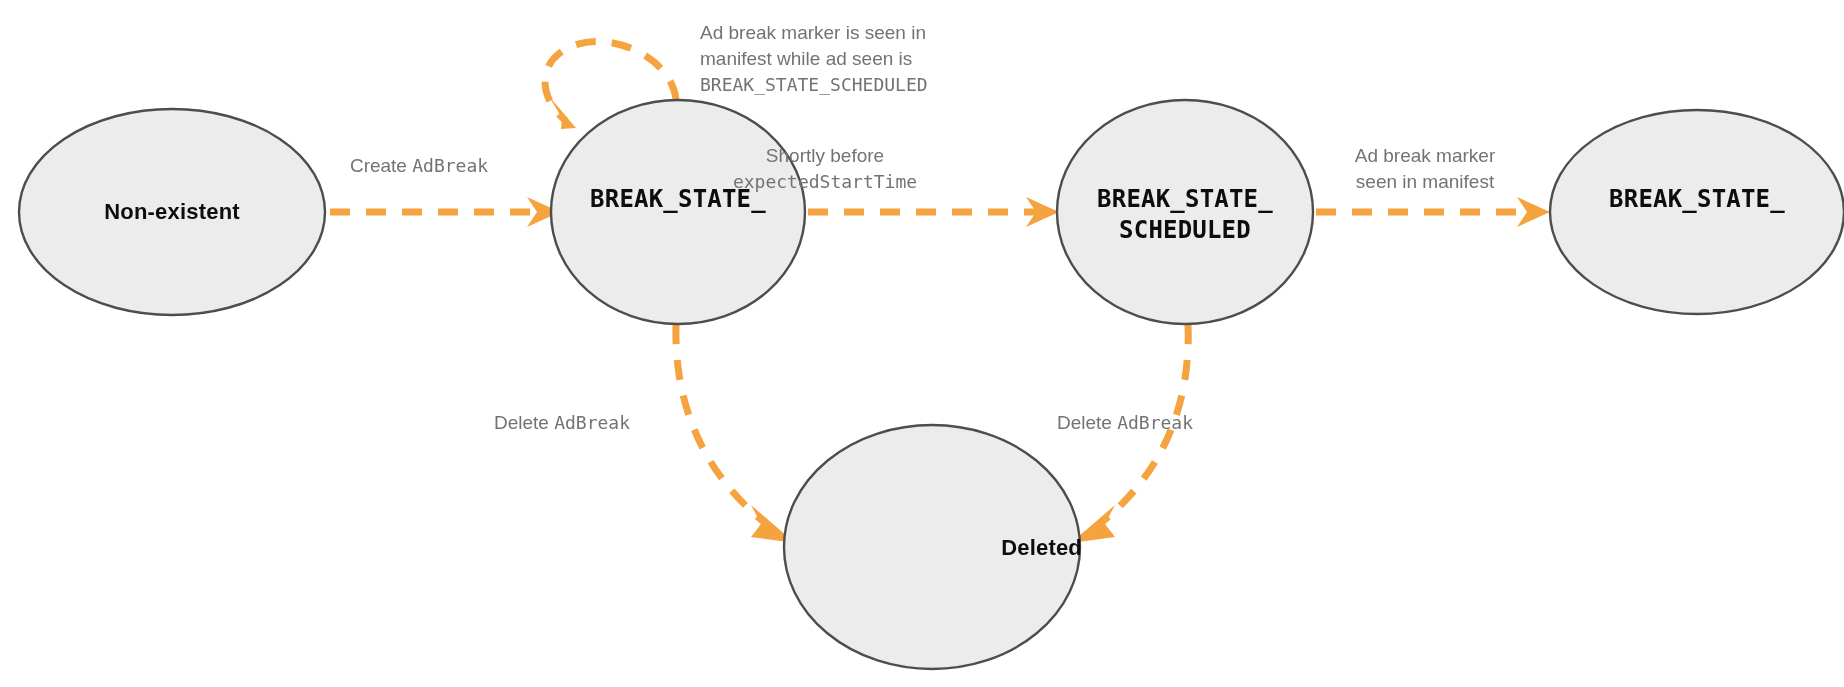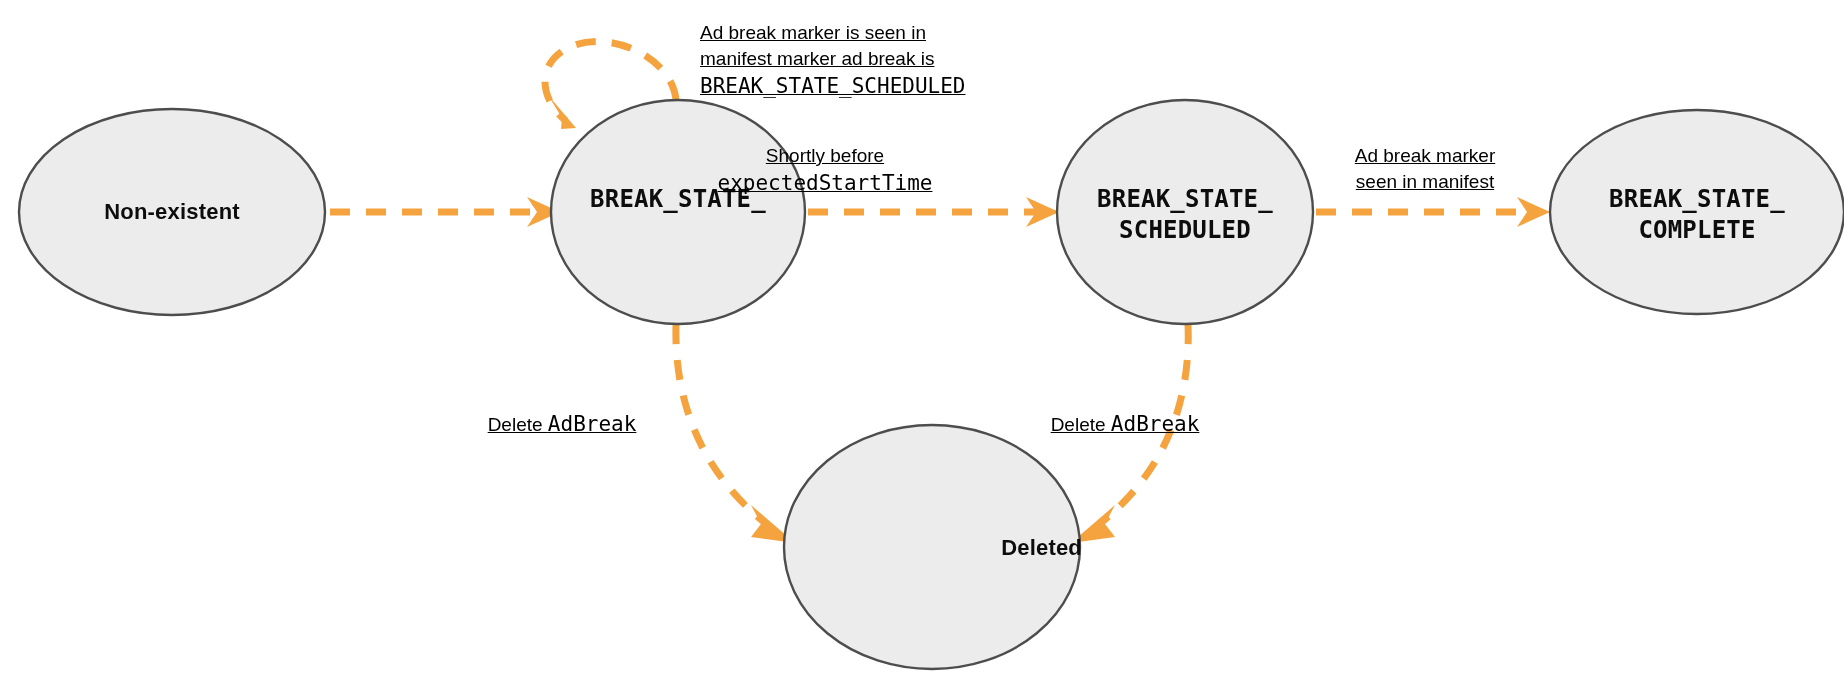--- a/index.html
+++ b/index.html
@@ -55,33 +55,32 @@
   }
   .node-label.mono {
     font-family: "DejaVu Sans Mono", "Liberation Mono", monospace;
     font-weight: bold;
     font-size: 24px;
     letter-spacing: 0.2px;
   }
   .edge-label {
     position: absolute;
     text-align: center;
-    color: #000000;
+    color: #737373;
     line-height: 1.38;
     font-size: 19px;
     white-space: nowrap;
     pointer-events: none;
-    text-decoration: underline;
   }
   .edge-label .sans {
     font-family: "Liberation Sans", sans-serif;
   }
   .edge-label .code {
     font-family: "DejaVu Sans Mono", "Liberation Mono", monospace;
-    font-size: 21px;
+    font-size: 18px;
   }
   .lbl-line { display: block; }
 </style>
 </head>
 <body>
 
 <div id="canvas">
 
   <svg id="diagram-svg" viewBox="0 0 1844 687">
 
@@ -136,31 +135,33 @@
       <span class="lbl-line">BREAK_STATE_</span>
     </div>
 
   <div class="node-label mono" style="left:1055px; top:184px; width:260px;">
       <span class="lbl-line">BREAK_STATE_</span>
       <span class="lbl-line">SCHEDULED</span>
     </div>
 
   <div class="node-label mono" style="left:1567px; top:184px; width:260px;">
       <span class="lbl-line">BREAK_STATE_</span>
-      <span class="lbl-line">COMPLETE</span>
     </div>
 
   <div class="node-label plain" style="left:782px; top:534px; width:300px;text-align:right;">
       <span class="lbl-line">Deleted</span>
     </div>
 
+  <div class="edge-label" style="left:293px; top:153px; width:252px;">
+      <span class="lbl-line"><span class="sans">Create </span><span class="code">AdBreak</span></span>
+    </div>
 
   <div class="edge-label" style="left:700px; top:20px; width:400px; text-align:left;">
       <span class="lbl-line"><span class="sans">Ad break marker is seen in</span></span>
-      <span class="lbl-line"><span class="sans">manifest marker ad break is</span></span>
+      <span class="lbl-line"><span class="sans">manifest while ad seen is</span></span>
       <span class="lbl-line"><span class="code">BREAK_STATE_SCHEDULED</span></span>
     </div>
 
   <div class="edge-label" style="left:1320px; top:143px; width:210px;">
       <span class="lbl-line"><span class="sans">Ad break marker</span></span>
       <span class="lbl-line"><span class="sans">seen in manifest</span></span>
     </div>
 
   <div class="edge-label" style="left:700px; top:143px; width:250px;">
       <span class="lbl-line"><span class="sans">Shortly before</span></span>

